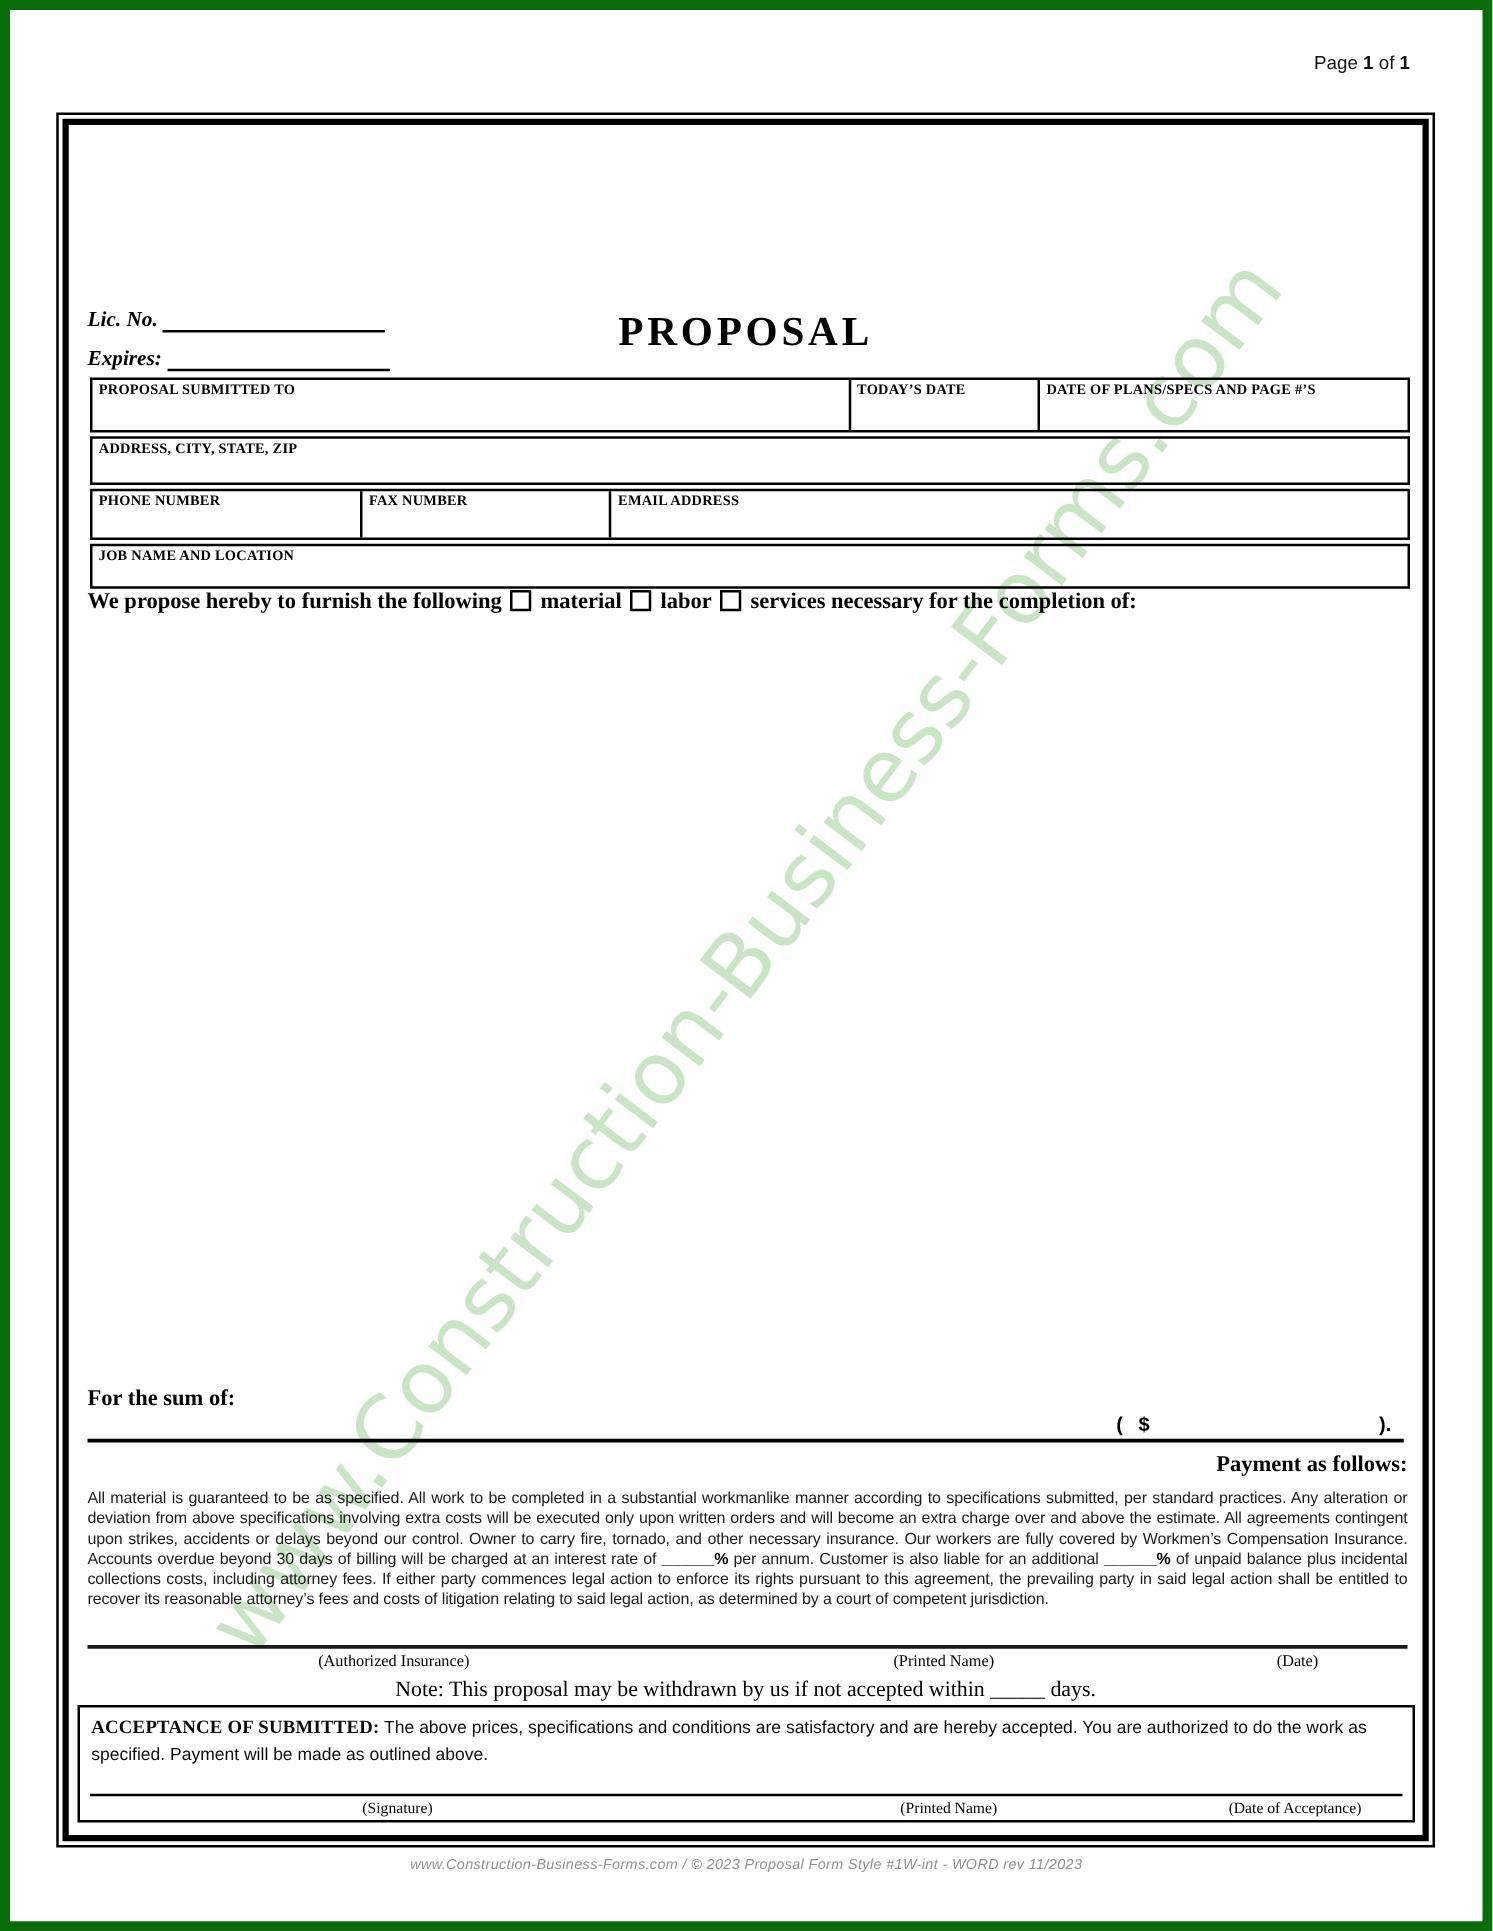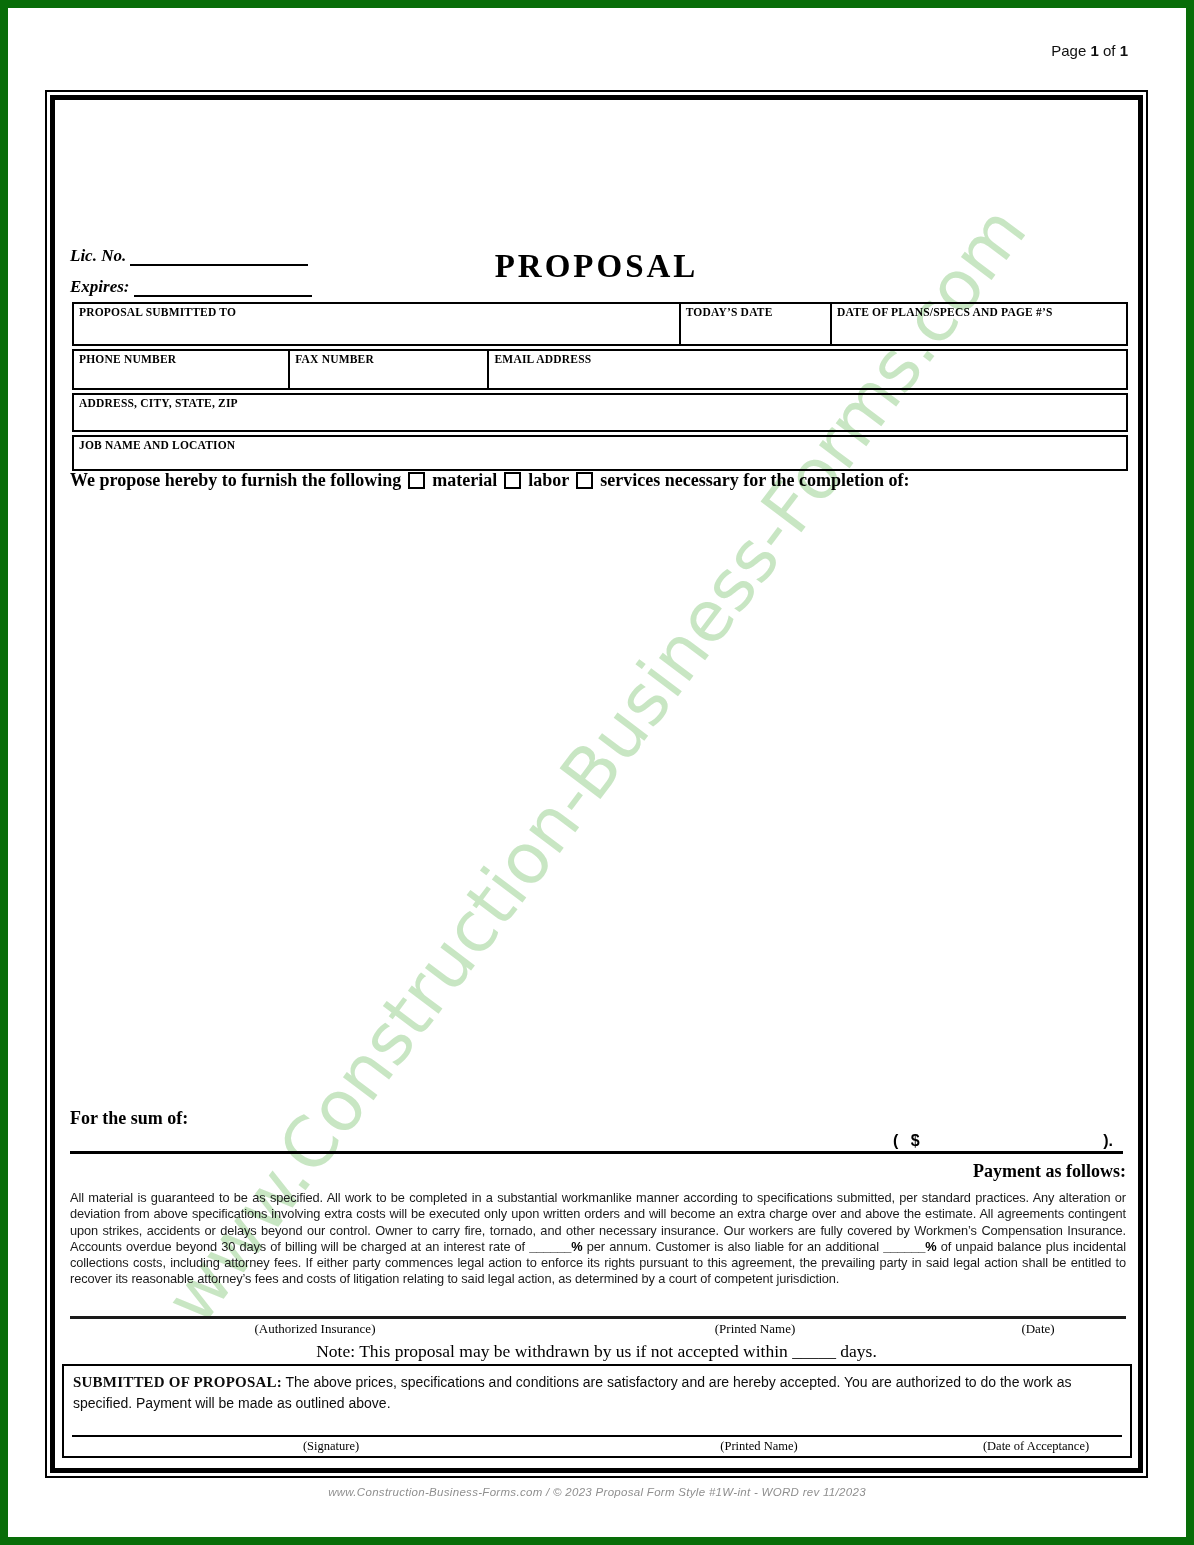--- a/index.html
+++ b/index.html
@@ -113,21 +113,21 @@
   }
   .accept-text { font-size: 14px; line-height: 1.48; color: #0d0d0d; }
   .accept-text .hd {
     font-family: "Liberation Serif", serif; font-weight: bold; font-size: 15px; letter-spacing: 0.2px;
   }
   .accept-rule { position: absolute; left: 8px; right: 8px; bottom: 19px; border-top: 2px solid #000; }
   .accept-label {
     position: absolute; bottom: 2px; transform: translateX(-50%);
     font-family: "Liberation Serif", serif; font-size: 12.5px; white-space: nowrap;
   }
-  .al-sig { left: 267px; } .al-printed { left: 695px; } .al-date { left: 972px; }
+  .al-sig { left: 254px; } .al-printed { left: 695px; } .al-date { left: 972px; }
 
   .doc-footer {
     position: absolute; left: 0; top: 1478px; width: 100%;
     text-align: center; font-style: italic; font-size: 11.5px;
     color: #8f8f8f; letter-spacing: 0.3px;
   }
 </style>
 </head>
 <body>
 
@@ -160,34 +160,34 @@
           <div class="tcell" style="width:607px">
             <span>PROPOSAL SUBMITTED TO</span>
           </div>
           <div class="tcell" style="width:152px">
             <span>TODAY’S DATE</span>
           </div>
           <div class="tcell" style="width:297px">
             <span>DATE OF PLANS/SPECS AND PAGE #’S</span>
           </div>
         </div>
+        <div class="trow" style="height:39px">
+          <div class="tcell" style="width:1052px">
+            <span>ADDRESS, CITY, STATE, ZIP</span>
+          </div>
+        </div>
         <div class="trow" style="height:41px">
           <div class="tcell" style="width:215px">
             <span>PHONE NUMBER</span>
           </div>
           <div class="tcell" style="width:200px">
             <span>FAX NUMBER</span>
           </div>
           <div class="tcell" style="width:641px">
             <span>EMAIL ADDRESS</span>
-          </div>
-        </div>
-        <div class="trow" style="height:39px">
-          <div class="tcell" style="width:1052px">
-            <span>ADDRESS, CITY, STATE, ZIP</span>
           </div>
         </div>
         <div class="trow" style="height:36px">
           <div class="tcell" style="width:1052px">
             <span>JOB NAME AND LOCATION</span>
           </div>
         </div>
       </div>
 
       <div class="propose-line abs">
@@ -225,21 +225,21 @@
       <span class="sig-label sig-date">(Date)</span>
 
       <div class="note-line abs">
         <span>Note: This proposal may be withdrawn by us if not accepted within</span>
         <span>_____</span>
         <span>days.</span>
       </div>
 
       <div class="accept-box abs">
         <div class="accept-text">
-          <span class="hd">SUBMITTED OF PROPOSAL:</span>
+          <span class="hd">ACCEPTANCE OF SUBMITTED:</span>
           <span>The above prices, specifications and conditions are satisfactory and are hereby accepted.  You are authorized to do the work as specified. Payment will be made as outlined above.</span>
         </div>
         <div class="accept-rule"></div>
         <span class="accept-label al-sig">(Signature)</span>
         <span class="accept-label al-printed">(Printed Name)</span>
         <span class="accept-label al-date">(Date of Acceptance)</span>
       </div>
 
     </div>
   </div>

